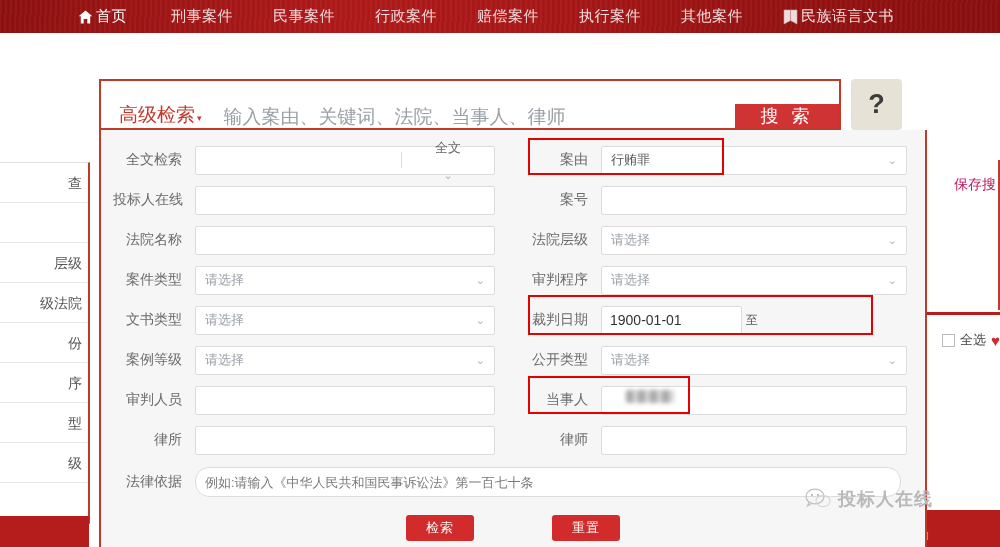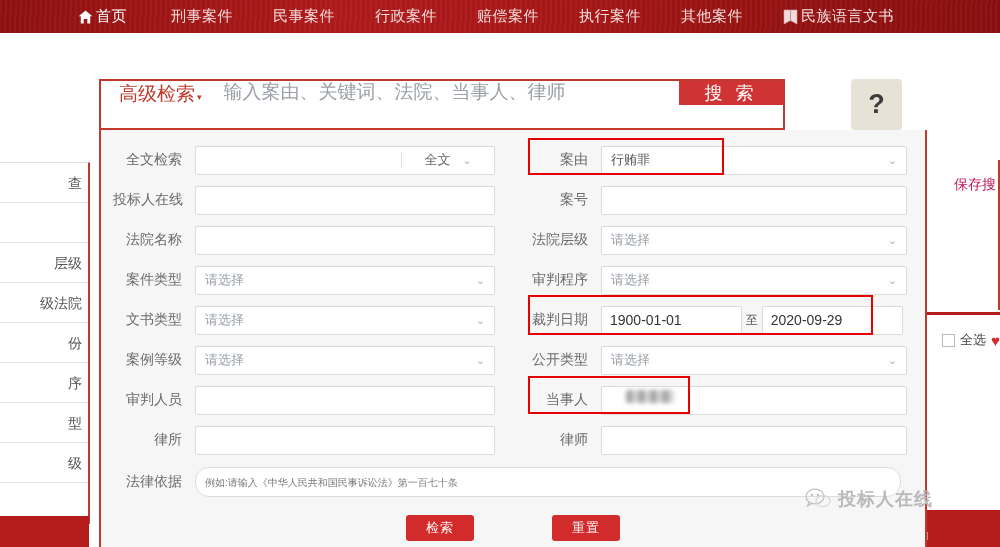--- a/index.html
+++ b/index.html
@@ -72,22 +72,22 @@
   
   .watermark {
     position:absolute; left:805px; top:487px; display:flex; align-items:center; gap:7px;
     color:#b9b9b9; font-size:18px; font-weight:bold; letter-spacing:1px; z-index:9;
     font-family:"DejaVu Sans", sans-serif;
   }
   .wechat-icon { width:26px; height:22px; }
 
   
   .searchbar {
-    position:absolute; left:99px; top:79px; width:686px; height:51px;
-    background:#fff; border:2px solid #c0392b; display:flex; align-items:flex-start; z-index:6;
+    position:absolute; left:99px; top:79px; width:742px; height:51px;
+    background:#fff; border:2px solid #c0392b; display:flex; align-items:flex-end; z-index:6;
   }
   .adv-search {
     display:flex; align-items:center; gap:2px;
     padding:0 14px 0 18px; color:#c0392b; font-size:19px; white-space:nowrap;
   }
   .caret-down { font-size:9px; color:#c0392b; position:relative; top:3px; }
   .search-input {
     flex:1; border:none; outline:none; background:transparent;
     font-size:19px; color:#333; padding-left:8px;
     font-family:"Liberation Sans", sans-serif;
@@ -136,21 +136,21 @@
   .sel .chev {
     position:absolute; right:9px; top:50%; transform:translateY(-50%);
     color:#b4b4b4; font-size:11px; line-height:1;
   }
   .fulltext-wrap { display:flex; align-items:center; width:100%; height:29px;
     border:1px solid #dcdcdc; background:#fff; border-radius:2px; }
   .fulltext-in { flex:1; border:none; outline:none; height:27px; padding:0 9px; font-size:13px;
     font-family:"Liberation Sans", sans-serif; background:transparent;}
   .fulltext-div { width:1px; height:16px; background:#dedede; }
   .fulltext-sel { width:92px; display:flex; align-items:center; justify-content:center;
-    gap:12px; font-size:13px; color:#666; cursor:pointer; }
+    gap:12px; font-size:13px; color:#666; cursor:pointer;flex-direction:column; }
   .fulltext-sel .chev { color:#b4b4b4; font-size:11px; }
 
   .date-wrap { display:flex; align-items:center; width:100%; }
   .date-in {
     width:46%; height:29px; border:1px solid #dcdcdc; background:#fff; border-radius:2px;
     font-size:14px; color:#333; padding:0 8px; outline:none;
     font-family:"Liberation Sans", sans-serif;
   }
   .date-sep { font-size:12px; color:#555; padding:0 4px; }
 
@@ -164,21 +164,21 @@
   .redacted {
     position:absolute; left:626px; top:390px; width:48px; height:13px; z-index:8;
     background:repeating-linear-gradient(90deg,#9a9a9a 0 7px, #cfcfcf 7px 12px);
     filter: blur(2.2px); opacity:.85; border-radius:2px;
   }
 
   .law-row { display:flex; align-items:center; height:44px; padding-left:12px; }
   .law-ctrl { flex:1; padding-right:24px; }
   .law-ipt {
     width:100%; height:30px; border:1px solid #dcdcdc; background:#fff; border-radius:14px;
-    font-size:10px; color:#0c4a6e; padding:0 9px; outline:none;
+    font-size:13px; color:#0c4a6e; padding:0 9px; outline:none;
     font-family:"Liberation Sans", sans-serif;
   }
   .law-ipt::placeholder { color:#7a7a7a; }
 
   .btn-row { display:flex; justify-content:center; gap:78px; margin-top:11px; }
   .btn {
     width:68px; height:26px; background:#d12b2b; color:#fff; font-size:13px;
     border:none; border-radius:3px; cursor:pointer; letter-spacing:1px;
     font-family:"Liberation Sans", sans-serif;
   }
@@ -369,21 +369,20 @@
             </div>
           </div>
         </div>
 
         <div class="frow">
           <div class="flabel">裁判日期</div>
           <div class="fctrl">
             <div class="date-wrap">
               <input class="date-in" value="1900-01-01" style="">
               <span class="date-sep">至</span>
-              <input class="date-in" value="2020-09-29" style="">
             </div>
           </div>
         </div>
 
         <div class="frow">
           <div class="flabel">公开类型</div>
           <div class="fctrl">
             <div class="sel">
               <span>请选择</span>
               <span class="chev">⌄</span>

